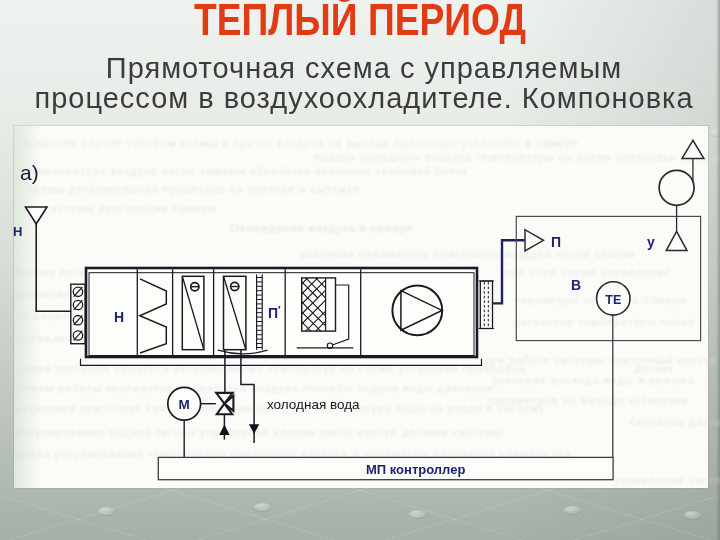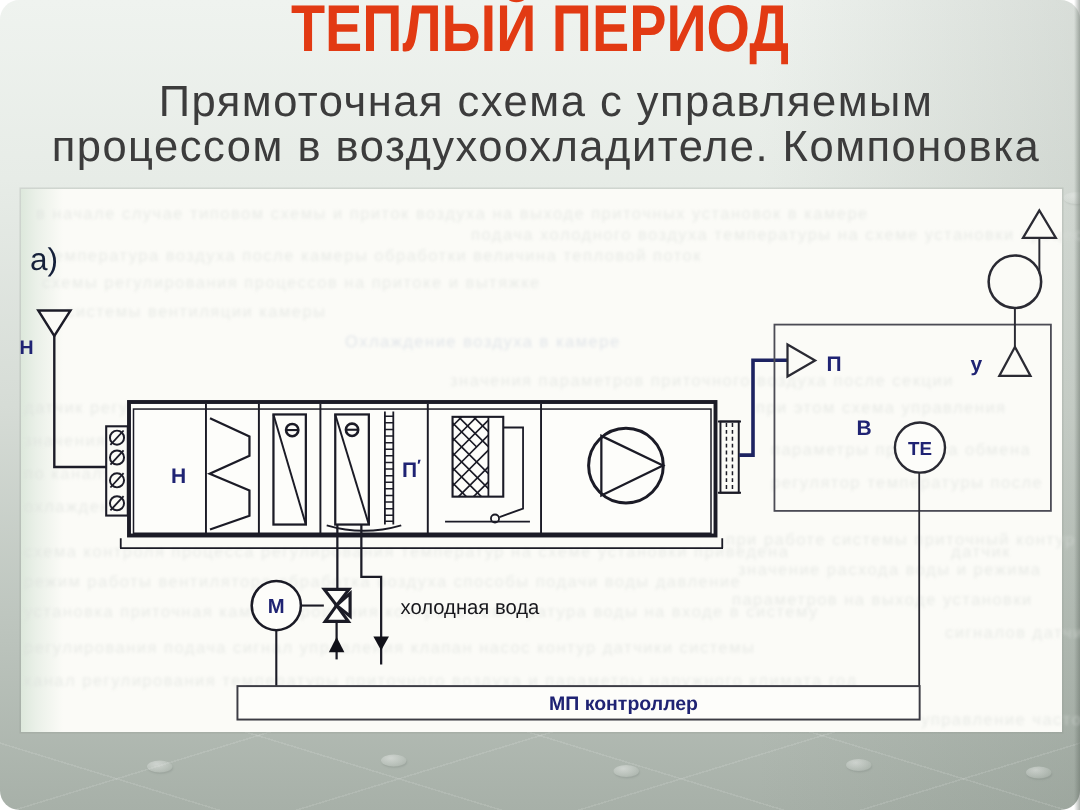--- a/index.html
+++ b/index.html
@@ -1,21 +1,20 @@
 <!DOCTYPE html>
 <html><head>
 <meta charset="utf-8">
 <style>
 html,body{margin:0;padding:0;}
 body{width:720px;height:540px;overflow:hidden;font-family:"Liberation Sans",sans-serif;}
 .page{position:relative;width:720px;height:540px;
   background:
     linear-gradient(to right, rgba(120,132,122,0) 70%, rgba(110,122,112,0.18) 100%),
     linear-gradient(to bottom, #eff3ef 0%, #e7ece7 22%, #d6dcd6 50%, #bcc4bd 78%, #a7b0a8 100%);
-  border-radius: 13px;
 }
 .title{position:absolute;left:0;top:-3px;width:720px;text-align:center;
   font-size:44px;line-height:46px;font-weight:bold;color:#e23a13;
   transform:scaleX(0.846);}
 .subtitle{position:absolute;left:4px;top:54px;width:720px;text-align:center;
   font-size:29px;color:#3c3c3c;line-height:29.5px;letter-spacing:1px;}
 .panel{position:absolute;left:14px;top:126px;width:694px;height:362px;
   background:linear-gradient(to right,#dde8dc 0px,#eaf0e8 10px,#fbfbf7 28px,#fbfbf7 100%);
   box-shadow:0 0 0 1px rgba(140,146,140,0.25);}
 .ft{position:absolute;color:#d9ddd9;font-size:11px;letter-spacing:1px;filter:blur(1.1px);opacity:0.55;white-space:nowrap;}

